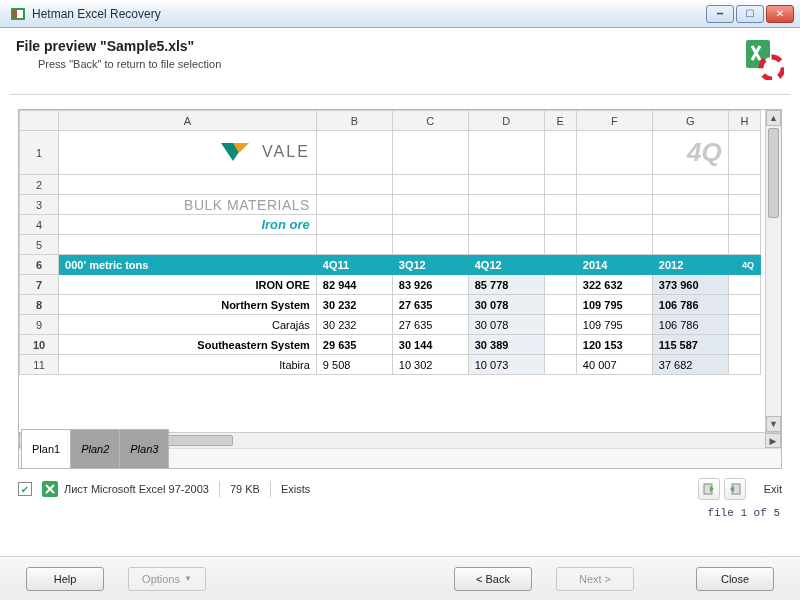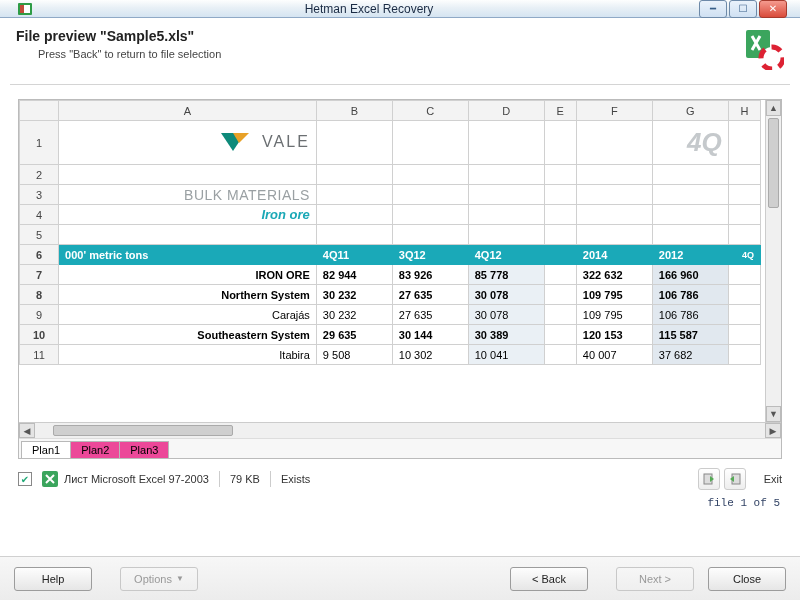--- a/index.html
+++ b/index.html
@@ -1,18 +1,18 @@
 <!DOCTYPE html>
 <html><head>
 <meta charset="utf-8">
 <style>
 * { box-sizing: border-box; margin: 0; padding: 0; }
 body { font-family: "Segoe UI", Tahoma, sans-serif; font-size: 12px; background: #fff; width: 800px; height: 600px; overflow: hidden; position: relative; }
 
-.titlebar { height: 18px; background: linear-gradient(#fdfefe, #e8f0f6 45%, #d5e4f1); border-bottom: 1px solid #8fa9c6; display: flex; align-items: center; padding: 0 11px; text-align: center; }
+.titlebar { height: 28px; background: linear-gradient(#fdfefe, #e8f0f6 45%, #d5e4f1); border-bottom: 1px solid #8fa9c6; display: flex; align-items: center; padding: 0 4px; }
 .titlebar .app-icon { width: 16px; height: 16px; margin: 0 6px; }
 .titlebar .title { flex: 1; color: #1a2b44; font-size: 12px; }
 .win-controls { display: flex; gap: 2px; margin-right: 2px; }
 .win-btn { width: 28px; height: 18px; border: 1px solid #6d89a8; border-radius: 3px; display: flex; align-items: center; justify-content: center; font-size: 10px; }
 .win-btn.min, .win-btn.max { background: linear-gradient(#eaf2fb,#cfe0f2); color: #385e88; }
 .win-btn.close { background: linear-gradient(#f59a8e,#d94b3b); color: #fff; border-color: #a63b2e; }
 
 .header { padding: 10px 16px 14px 16px; display: flex; align-items: flex-start; }
 .header-text h1 { font-size: 14px; font-weight: bold; color: #222; }
 .header-text p { font-size: 11px; color: #444; margin: 4px 0 0 22px; }
@@ -48,36 +48,36 @@
 .vscroll { width: 16px; background: #f0f0f0; border-left: 1px solid #ccc; position: relative; }
 .vscroll .arrow { height:16px; background:#e4e4e4; border:1px solid #bbb; display:flex;align-items:center;justify-content:center;font-size:9px;color:#555;}
 .vscroll .thumb { position:absolute; top:18px; left:2px; right:2px; height:90px; background:#cfcfcf; border:1px solid #aaa; border-radius:2px;}
 
 .hscroll-row { height: 16px; display: flex; border-top: 1px solid #ccc; }
 .hscroll-row .track { flex:1; background:#f0f0f0; position:relative;}
 .hscroll-row .arrow { width:16px; background:#e4e4e4; border:1px solid #bbb; display:flex;align-items:center;justify-content:center;font-size:9px;color:#555;}
 .hscroll-row .thumb { position:absolute; left:18px; top:2px; bottom:2px; width:180px; background:#cfcfcf; border:1px solid #aaa; border-radius:2px;}
 
 .tabs-row { height: 20px; display: flex; align-items: flex-end; padding-left: 2px; background:#f7f7f7; border-top:1px solid #ddd;}
-.sheet-tab { padding: 2px 10px; font-size: 11px; background: #fff; border: 1px solid #b8b8b8; border-bottom: none; margin-right: -1px; position: relative; }
+.sheet-tab { padding: 13px 10px; font-size: 11px; background: #fff; border: 1px solid #b8b8b8; border-bottom: none; margin-right: -1px; position: relative; }
 .sheet-tab.active { background: #fff; z-index: 2; }
-.sheet-tab:not(.active) { background: #ec4899; }
+.sheet-tab:not(.active) { background: #a3a3a3; font-style: italic; }
 
 .statusbar { margin: 6px 18px 0 18px; height: 28px; display: flex; align-items: center; font-size: 11px; color: #333; }
 .statusbar .chk { width:14px;height:14px;border:1px solid #888;background:#fff;margin-right:10px;display:flex;align-items:center;justify-content:center;color:#2a7; font-size:10px;}
 .statusbar .xls-icon{ width:16px;height:16px;margin-right:6px;}
 .statusbar .divider { width:1px;height:16px;background:#ccc;margin:0 10px;}
 .statusbar .spacer{flex:1;}
 .icon-btn{width:22px;height:22px;border:1px solid #ccc;background:linear-gradient(#fff,#eee);border-radius:3px;margin:0 2px;display:flex;align-items:center;justify-content:center;}
 
 .filecount { text-align: right; margin: 4px 20px 0 0; font-size: 11px; color: #346; font-family: Liberation Mono, monospace; }
 
-.footer { position: absolute; left:0; right:0; bottom:0; height: 44px; border-top: 1px solid #d0d0d0; background: linear-gradient(#f7f7f7,#ececec); display: flex; align-items: center; padding: 0 14px; gap: 0; }
+.footer { position: absolute; left:0; right:0; bottom:0; height: 44px; border-top: 1px solid #d0d0d0; background: linear-gradient(#f7f7f7,#ececec); display: flex; align-items: center; padding: 0 26px; gap: 24px; }
 .btn { min-width: 78px; height: 24px; background: linear-gradient(#fdfdfd,#e6e6e6); border: 1px solid #9c9c9c; border-radius: 3px; font-size: 11px; color: #222; display: inline-flex; align-items: center; justify-content: center; padding: 0 10px; }
-.btn.disabled { color: #999; border-color:#c8c8c8; background:linear-gradient(#f6f6f6,#efefef);margin-left:28px; }
+.btn.disabled { color: #999; border-color:#c8c8c8; background:linear-gradient(#f6f6f6,#efefef); }
 .footer .spacer { flex: 1; }
 .options-caret { margin-left: 4px; font-size: 8px; }
 
 .logo-v { display:inline-block; }
 </style>
 </head>
 <body>
 
 <div class="titlebar">
   <span class="app-icon">
@@ -203,21 +203,21 @@
       </tbody>
           <tbody id="data-rows">
             <tr class="data-bold">
               <td class="rowhead">7</td>
               <td class="col-A ">IRON ORE</td>
               <td class="col-n">82 944</td>
               <td class="col-n">83 926</td>
               <td class="col-n hl-lt">85 778</td>
               <td class="col-E sep-col"></td>
               <td class="col-n">322 632</td>
-              <td class="col-n hl-md">166 960</td>
+              <td class="col-n hl-md">373 960</td>
               <td class="col-H sep-col"></td>
             </tr>
             <tr class="data-bold">
               <td class="rowhead">8</td>
               <td class="col-A ">Northern System</td>
               <td class="col-n">30 232</td>
               <td class="col-n">27 635</td>
               <td class="col-n hl-lt">30 078</td>
               <td class="col-E sep-col"></td>
               <td class="col-n">109 795</td>
@@ -244,21 +244,21 @@
               <td class="col-E sep-col"></td>
               <td class="col-n">120 153</td>
               <td class="col-n hl-md">115 587</td>
               <td class="col-H sep-col"></td>
             </tr>
             <tr>
               <td class="rowhead">11</td>
               <td class="col-A indent1">Itabira</td>
               <td class="col-n">9 508</td>
               <td class="col-n">10 302</td>
-              <td class="col-n hl-lt">10 041</td>
+              <td class="col-n hl-lt">10 073</td>
               <td class="col-E sep-col"></td>
               <td class="col-n">40 007</td>
               <td class="col-n hl-md">37 682</td>
               <td class="col-H sep-col"></td>
             </tr>
           </tbody>
     </table>
     </div>
     <div class="vscroll">
       <div class="arrow">▲</div>

